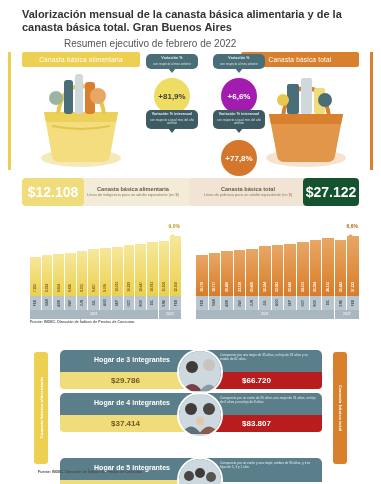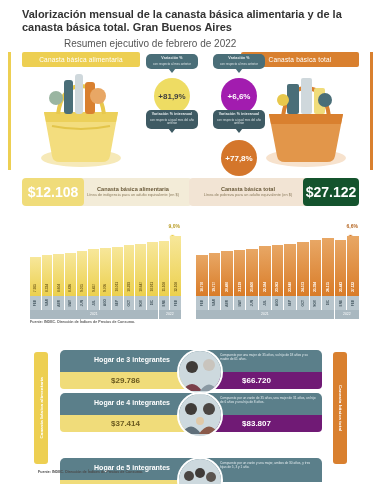--- a/index.html
+++ b/index.html
@@ -144,21 +144,21 @@
   .hh .desc{
     position:absolute;left:160px;top:3px;width:96px;
     font-size:3.2px;line-height:4.2px;color:#e3ecef;
   }
   .hh .amtL,.hh .amtR{
     position:absolute;top:22px;height:17px;
     display:flex;align-items:center;justify-content:center;
     font-size:8px;font-weight:bold;border-radius:0 0 4px 4px;
   }
   .hh .amtL{left:0;width:131px;background:#f0dc7a;color:#6a5a20;}
-  .hh .amtR{left:131px;width:131px;background:#701a75;color:#ffffff;}
+  .hh .amtR{left:131px;width:131px;background:#b91c1c;color:#ffffff;}
   .hh .photo{
     position:absolute;left:117px;top:-1px;width:42px;height:42px;border-radius:50%;
     border:2px solid #ffffff;overflow:hidden;z-index:3;
   }
   .hh .photo svg{display:block;}
 
   
   .vtab{
     position:absolute;width:14px;border-radius:3px;
     display:flex;align-items:center;justify-content:center;

